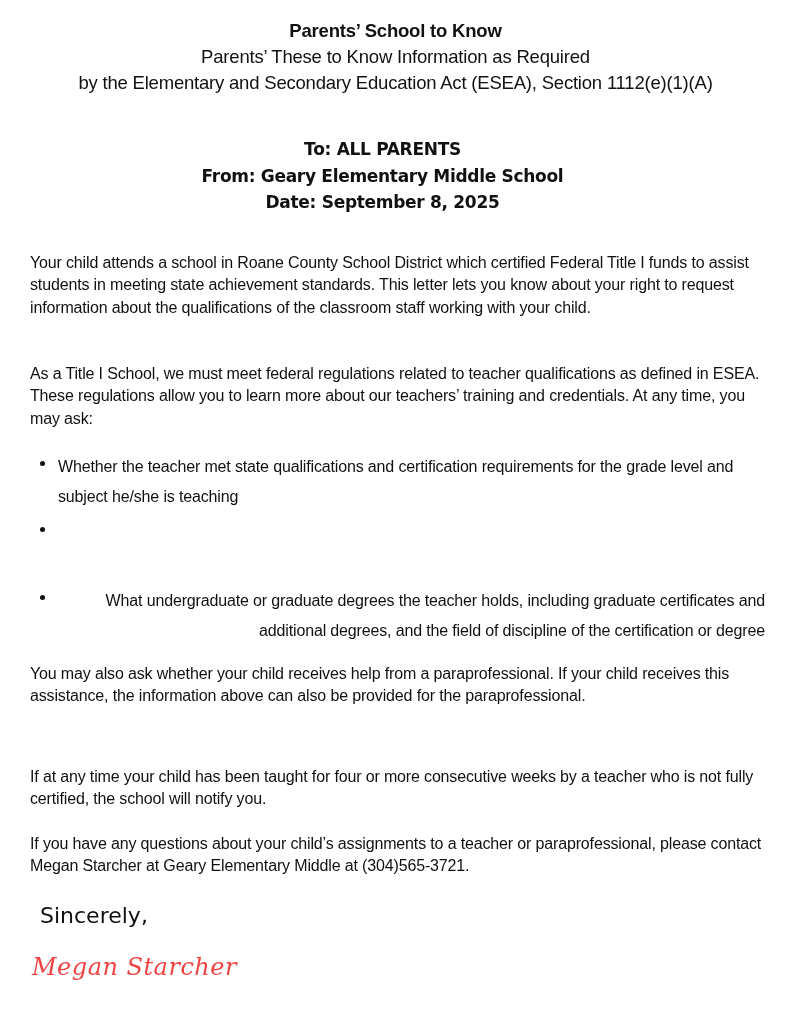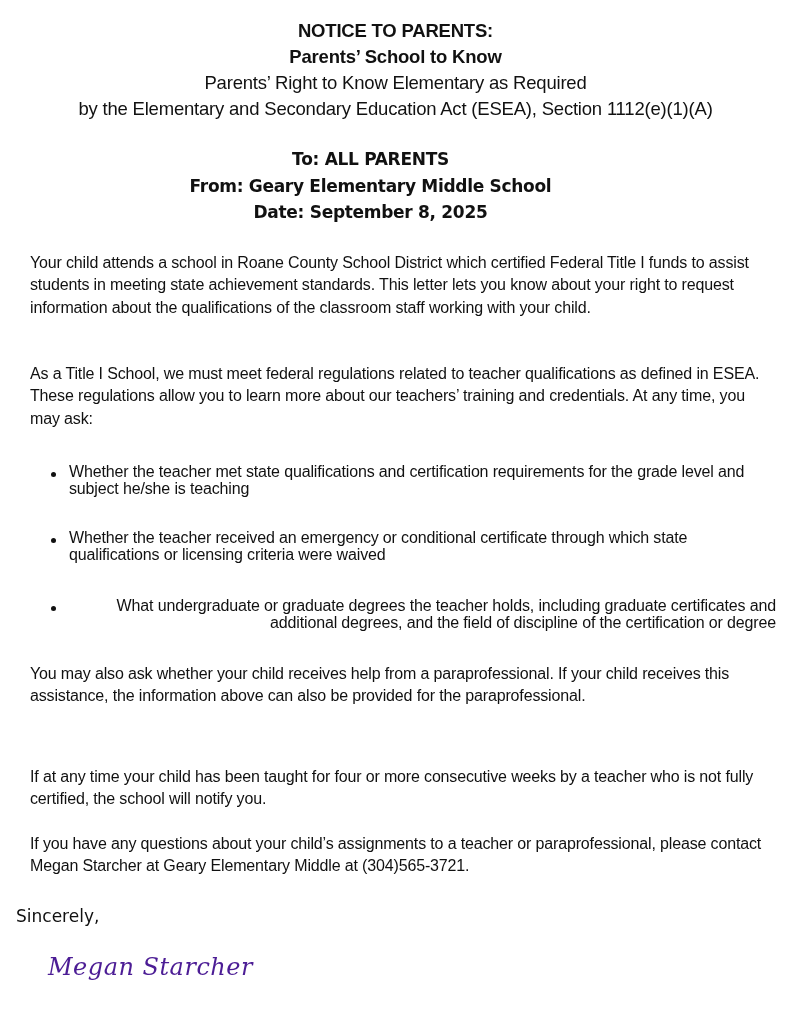--- a/index.html
+++ b/index.html
@@ -25,24 +25,25 @@
     .header .line {
       font-size: 18.5px;
       line-height: 26px;
       letter-spacing: -0.2px;
     }
     .header .bold {
       font-weight: bold;
     }
     .meta {
       position: absolute;
-      top: 146px;
+      top: 136px;
       left: 0;
       width: 741px;
       text-align: center;
+      padding-left: 12px;
     }
     .meta .line {
       font-family: "DejaVu Sans", sans-serif;
       font-weight: bold;
       font-size: 17px;
       line-height: 26.5px;
       letter-spacing: -0.3px;
     }
     .body-text {
       position: absolute;
@@ -51,25 +52,25 @@
       font-size: 16px;
       line-height: 22.3px;
       letter-spacing: -0.15px;
     }
     .p1 { top: 252px; }
     .p2 { top: 363px; }
     .bullets {
       position: absolute;
       left: 30px;
       width: 735px;
-      margin: 11px;
+      margin: 0;
       padding: 0;
       list-style: none;
       font-size: 16px;
-      line-height: 17px;
+      line-height: 30px;
       letter-spacing: -0.15px;
     }
     .bullets li {
       position: relative;
       padding-left: 28px;
     }
     .bullets li .dot {
       position: absolute;
       left: 10px;
       top: 9px;
@@ -80,46 +81,44 @@
     }
     .b1 { top: 452px; }
     .b2 { top: 518px; }
     .b3 { top: 586px; text-align: right; }
     .p3 { top: 663px; }
     .p4 { top: 766px; }
     .p5 { top: 833px; }
     .closing {
       position: absolute;
       top: 904px;
-      left: 16px;
+      left: 40px;
       font-family: "DejaVu Sans", sans-serif;
-      font-size: 17px;
+      font-size: 22px;
       line-height: 24px;
       text-align: right;
     }
     .signature {
       position: absolute;
       top: 950px;
       left: 32px;
       font-family: "DejaVu Serif", serif;
       font-style: italic;
       font-size: 24px;
       line-height: 34px;
       letter-spacing: 0.5px;
-      color: #4c1d95;
-      margin-left: 16px;
+      color: #ef4444;
     }
   </style>
 </head>
 <body>
 
 <div class="header">
-  <div class="line bold">NOTICE TO PARENTS:</div>
   <div class="line bold">Parents’ School to Know</div>
-  <div class="line">Parents’ Right to Know Elementary as Required</div>
+  <div class="line">Parents’ These to Know Information as Required</div>
   <div class="line">by the Elementary and Secondary Education Act (ESEA), Section 1112(e)(1)(A)</div>
 </div>
 
 <div class="meta">
   <div class="line">To: ALL PARENTS</div>
   <div class="line">From: Geary Elementary Middle School</div>
   <div class="line">Date: September 8, 2025</div>
 </div>
 
 <div class="body-text p1">Your child attends a school in Roane County School District which certified Federal Title I funds to assist students in meeting state achievement standards. This letter lets you know about your right to request information about the qualifications of the classroom staff working with your child.</div>
@@ -127,21 +126,20 @@
 
 <ul class="bullets b1">
   <li>
     <span class="dot"></span>
     <span>Whether the teacher met state qualifications and certification requirements for the grade level and subject he/she is teaching</span>
   </li>
 </ul>
 <ul class="bullets b2">
   <li>
     <span class="dot"></span>
-    <span>Whether the teacher received an emergency or conditional certificate through which state qualifications or licensing criteria were waived</span>
   </li>
 </ul>
 <ul class="bullets b3">
   <li>
     <span class="dot"></span>
     <span>What undergraduate or graduate degrees the teacher holds, including graduate certificates and additional degrees, and the field of discipline of the certification or degree</span>
   </li>
 </ul>
 
 <div class="body-text p3">You may also ask whether your child receives help from a paraprofessional. If your child receives this assistance, the information above can also be provided for the paraprofessional.</div>

